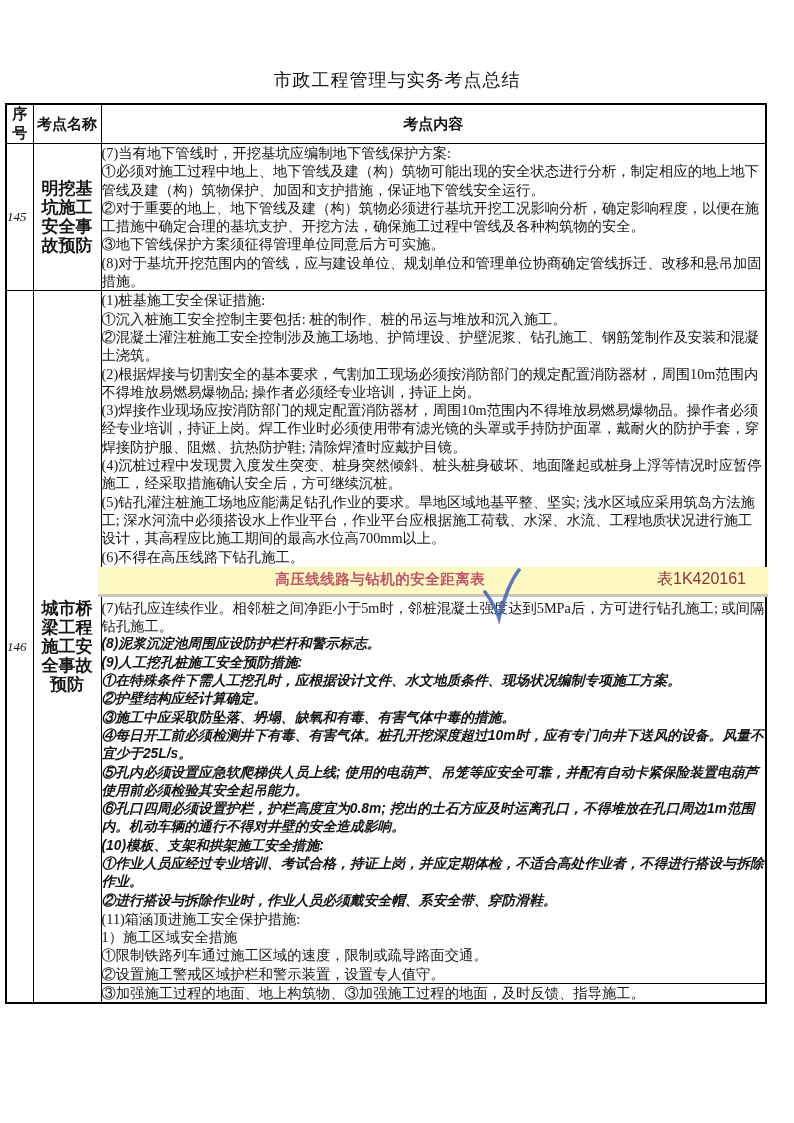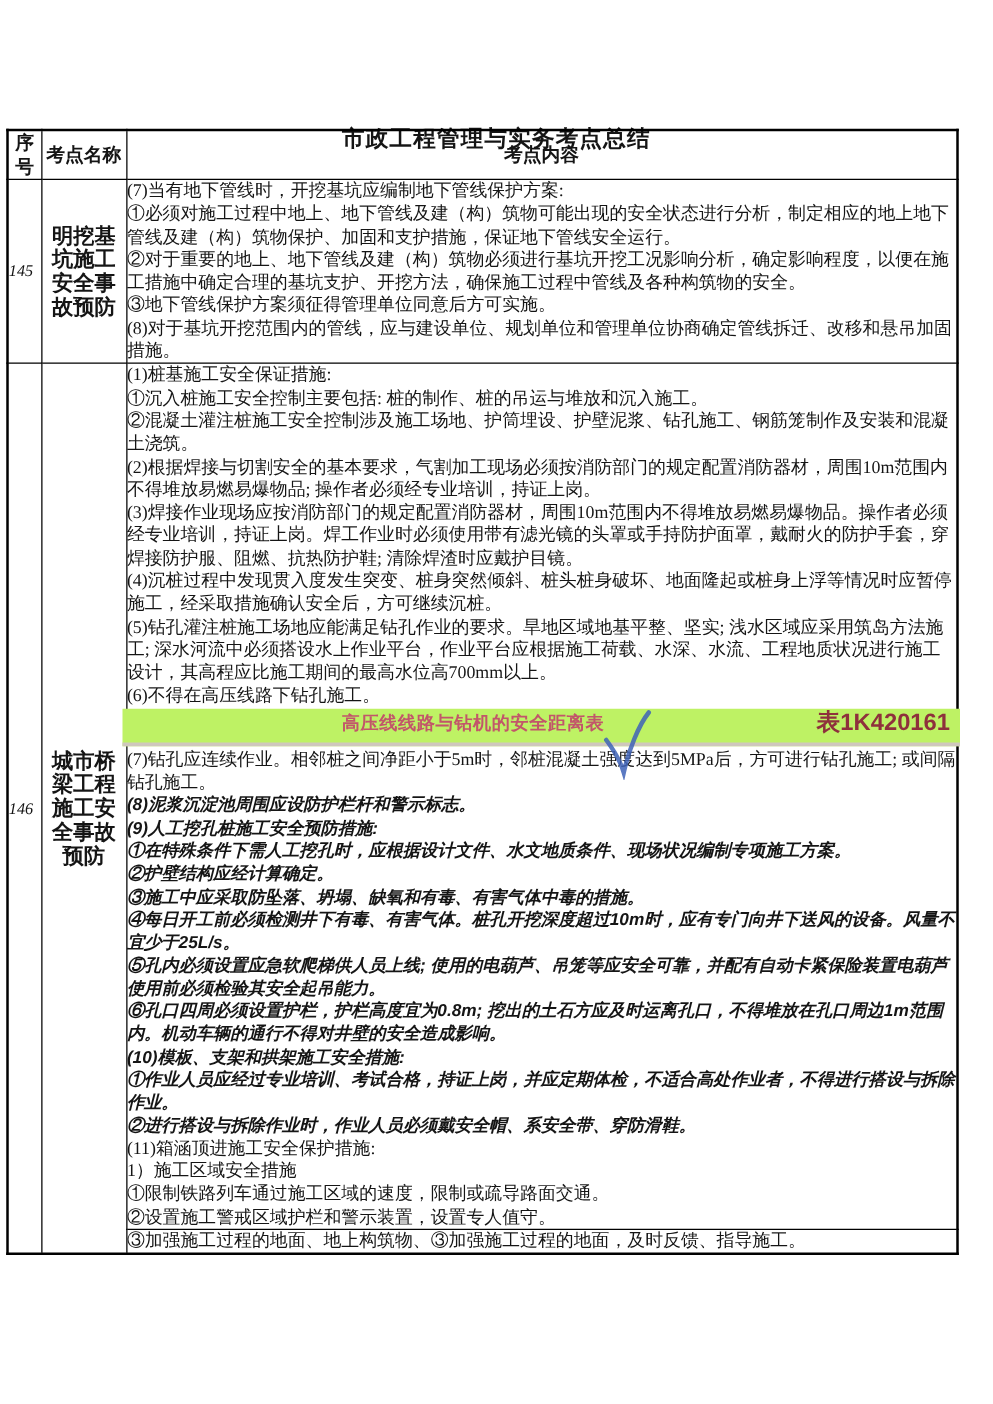--- a/index.html
+++ b/index.html
@@ -5,25 +5,25 @@
   html,body{margin:0;padding:0;background:#ffffff;}
   .page{
     position:relative;
     width:794px;height:1123px;
     background:#ffffff;
     font-family:"Liberation Serif", serif;
     color:#151515;
     overflow:hidden;
   }
   .doc-title{
-    padding-top:99px;
+    padding-top:68px;
     margin:0;
     text-align:center;
     font-size:18px;
-    font-weight:bold;
+    font-weight:normal;
     letter-spacing:1px;
   }
   table.main{
     position:absolute;
     left:5px;top:103px;
     width:762px;
     border-collapse:collapse;
     table-layout:fixed;
     border:2px solid #000;
   }
@@ -64,42 +64,43 @@
   .para.bold{
     font-weight:bold;
     font-family:"Liberation Sans", sans-serif;
     font-size:13.8px;
     font-style:italic;
   }
   
   .photo{
     position:relative;
     margin:1px -3px 2px -4px;
-    background:#bef264;
+    background:#fef9c3;
     padding:3px 8px 5px 6px;
     border-bottom:3px solid #cfc7bd;
   }
   .photo-head{
     display:flex;
     align-items:center;
     height:19px;
   }
   .photo-title{
     flex:1;
     text-align:center;
     font-weight:bold;
     font-size:14.5px;
     color:#c2566a;
     font-family:"Liberation Sans", sans-serif;
     letter-spacing:0.5px;
   }
   .photo-ref{
-    font-weight:bold;
-    font-size:19px;
+    font-weight:normal;
+    font-size:16px;
     color:#8e313c;
+    margin-right:14px;
     font-family:"Liberation Sans", sans-serif;
   }
   table.photo-table{
     border-collapse:collapse;
     table-layout:fixed;
     width:calc(100% - 26px);
     margin-left:2px;
     margin-top:2px;
   }
   table.photo-table td{

